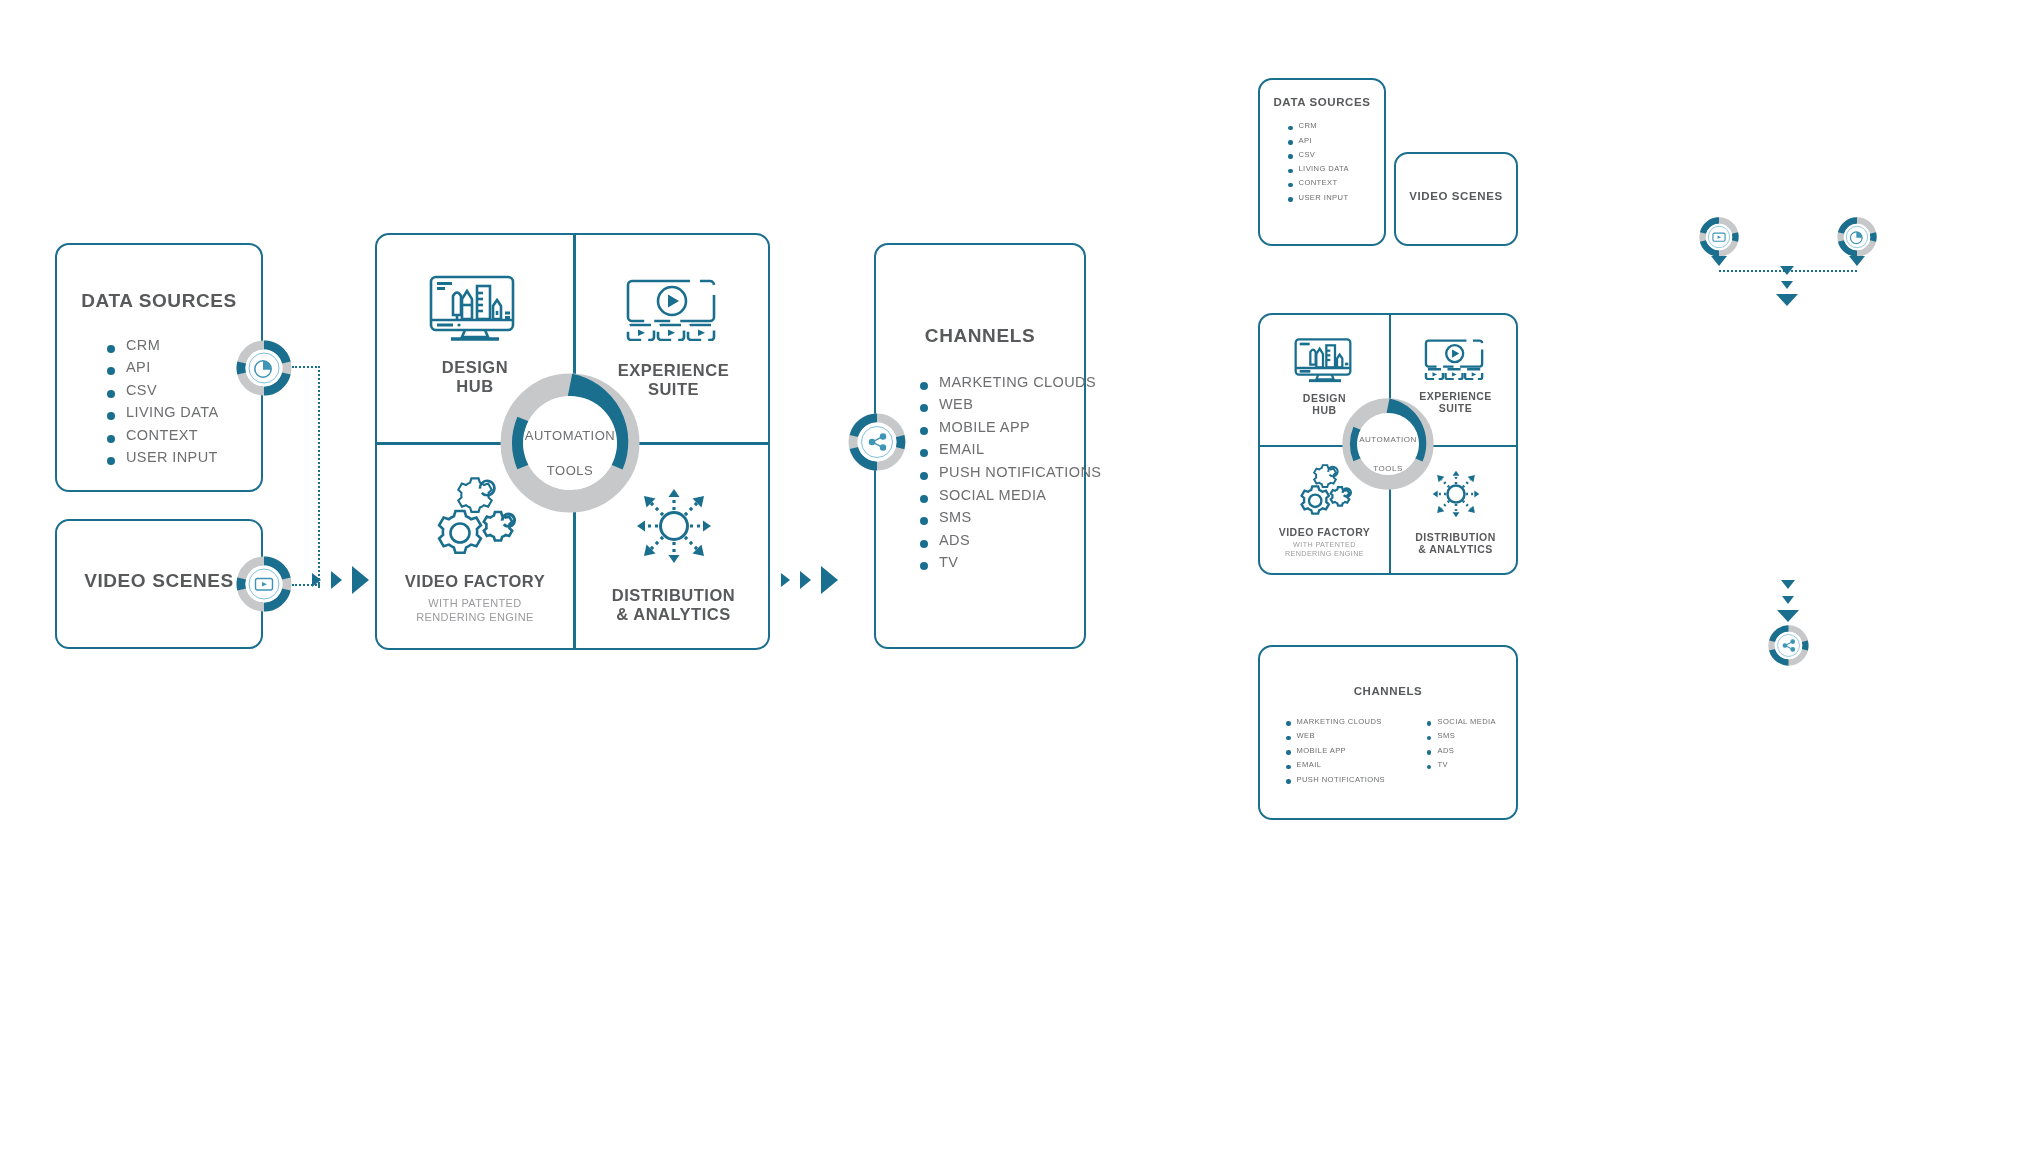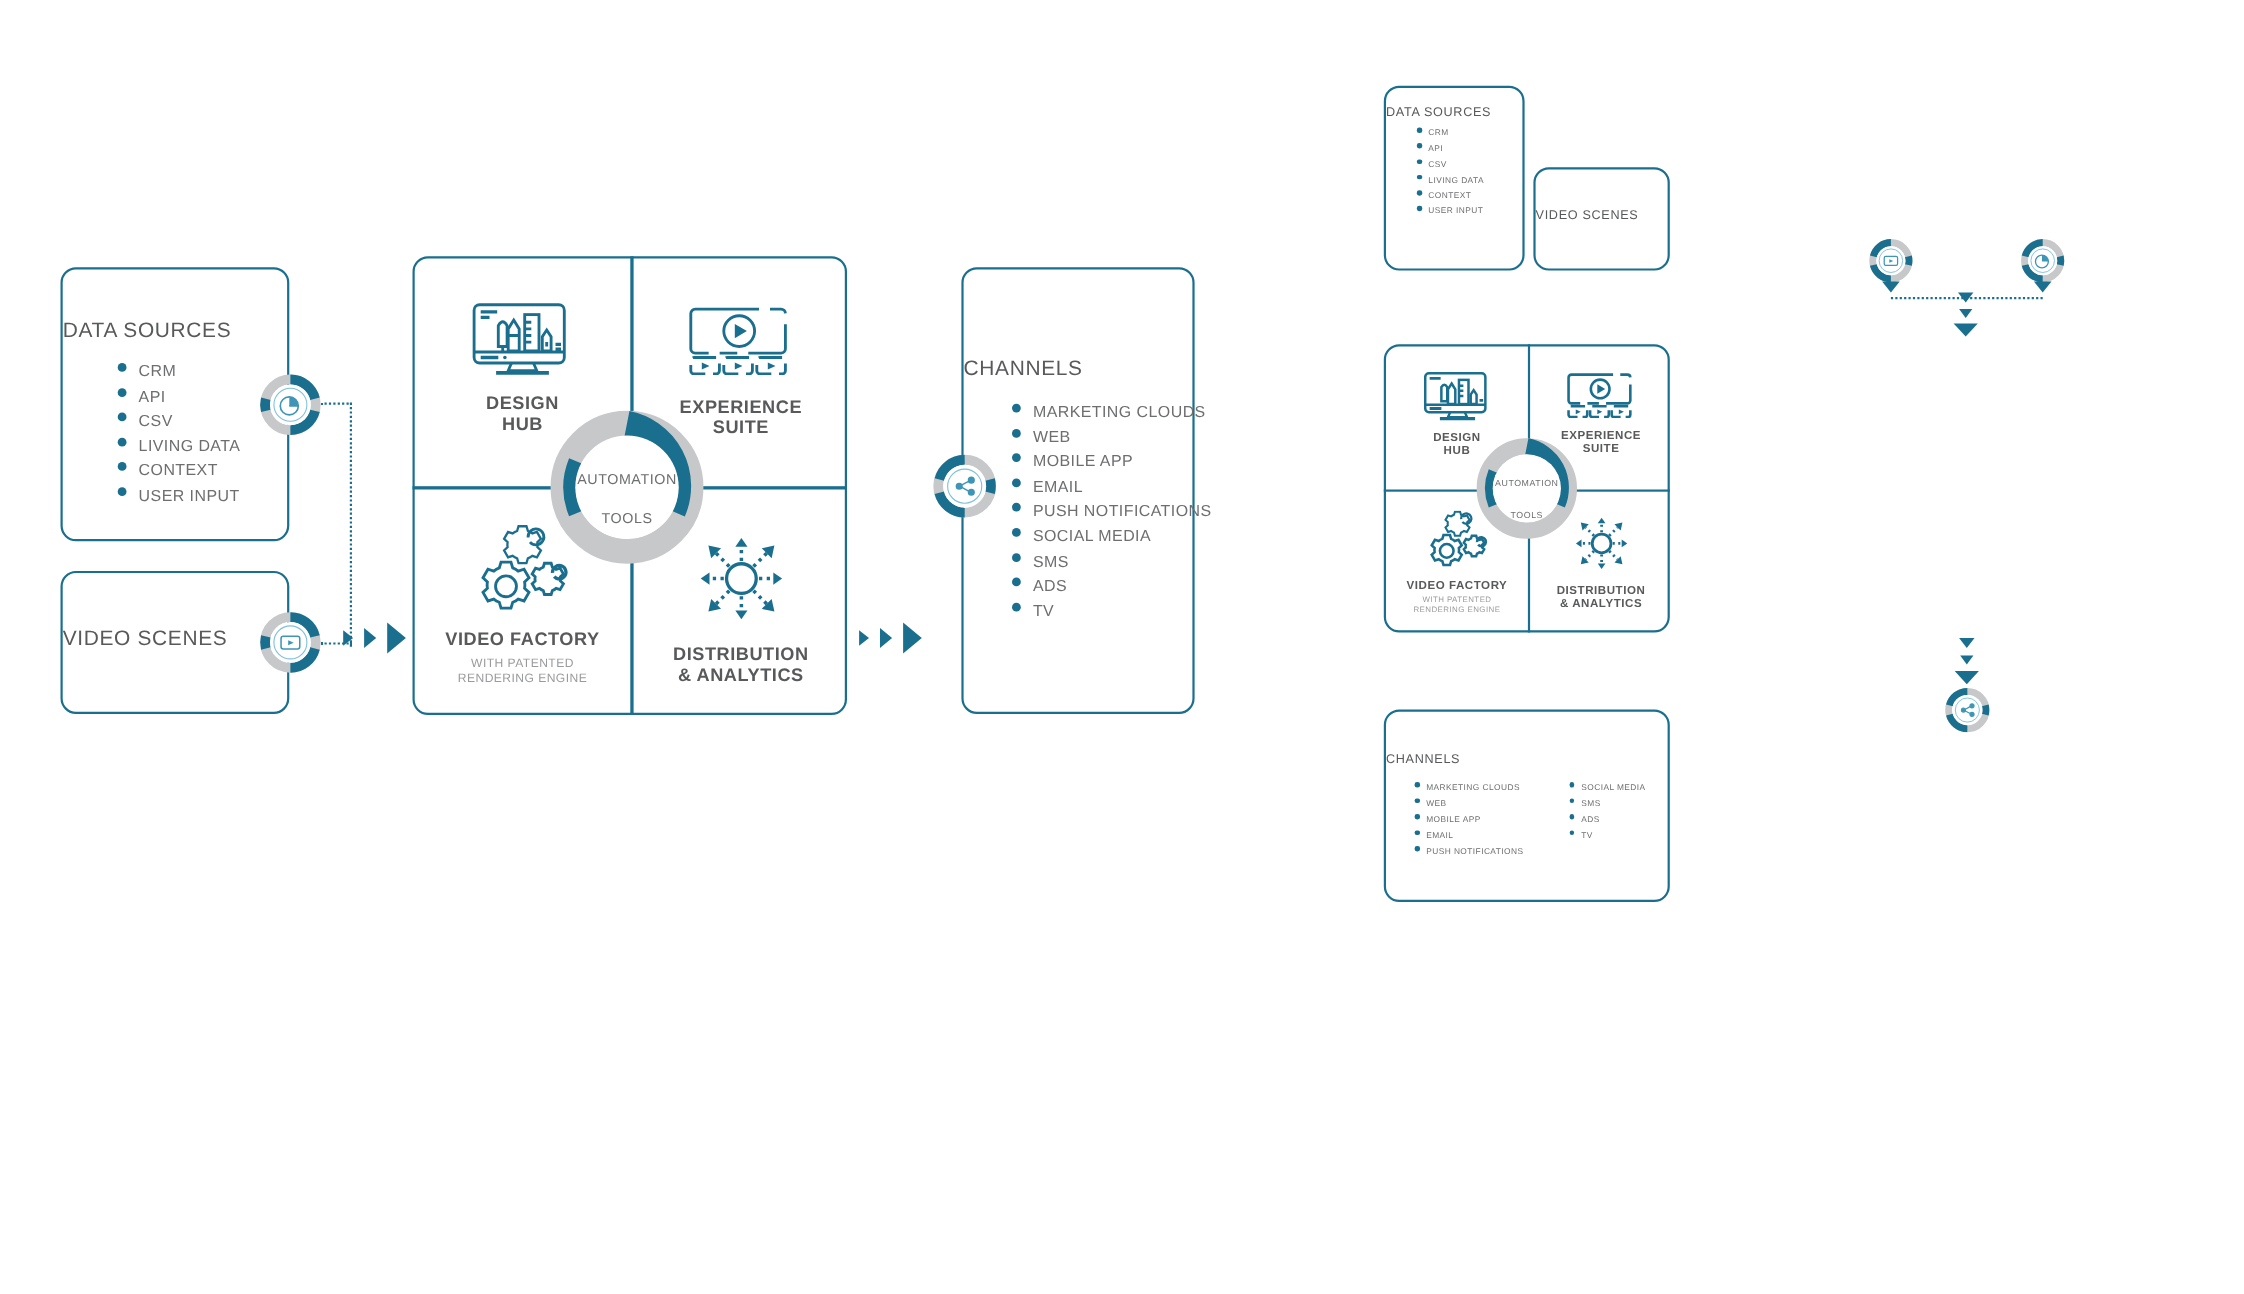--- a/index.html
+++ b/index.html
@@ -15,28 +15,28 @@
   
   .card{
     position:absolute;
     border:2px solid #1a6e8e;
     border-radius:14px;
     background:#fff;
     box-sizing:border-box;
   }
   .card-title{
     color:#58595b;
-    font-weight:normal;
+    font-weight:bold;
     letter-spacing:.6px;
-    text-align:left;
+    text-align:center;
   }
   ul.bullets{list-style:none;margin:0;padding:0;}
   ul.bullets li{
     color:#6d6e70;
-    display:flex;align-items:flex-start;
+    display:flex;align-items:flex-end;
     letter-spacing:.4px;
     white-space:nowrap;
   }
   ul.bullets li .dot{
     border-radius:50%;
     background:#1a6e8e;
     flex:0 0 auto;
   }
 
   

